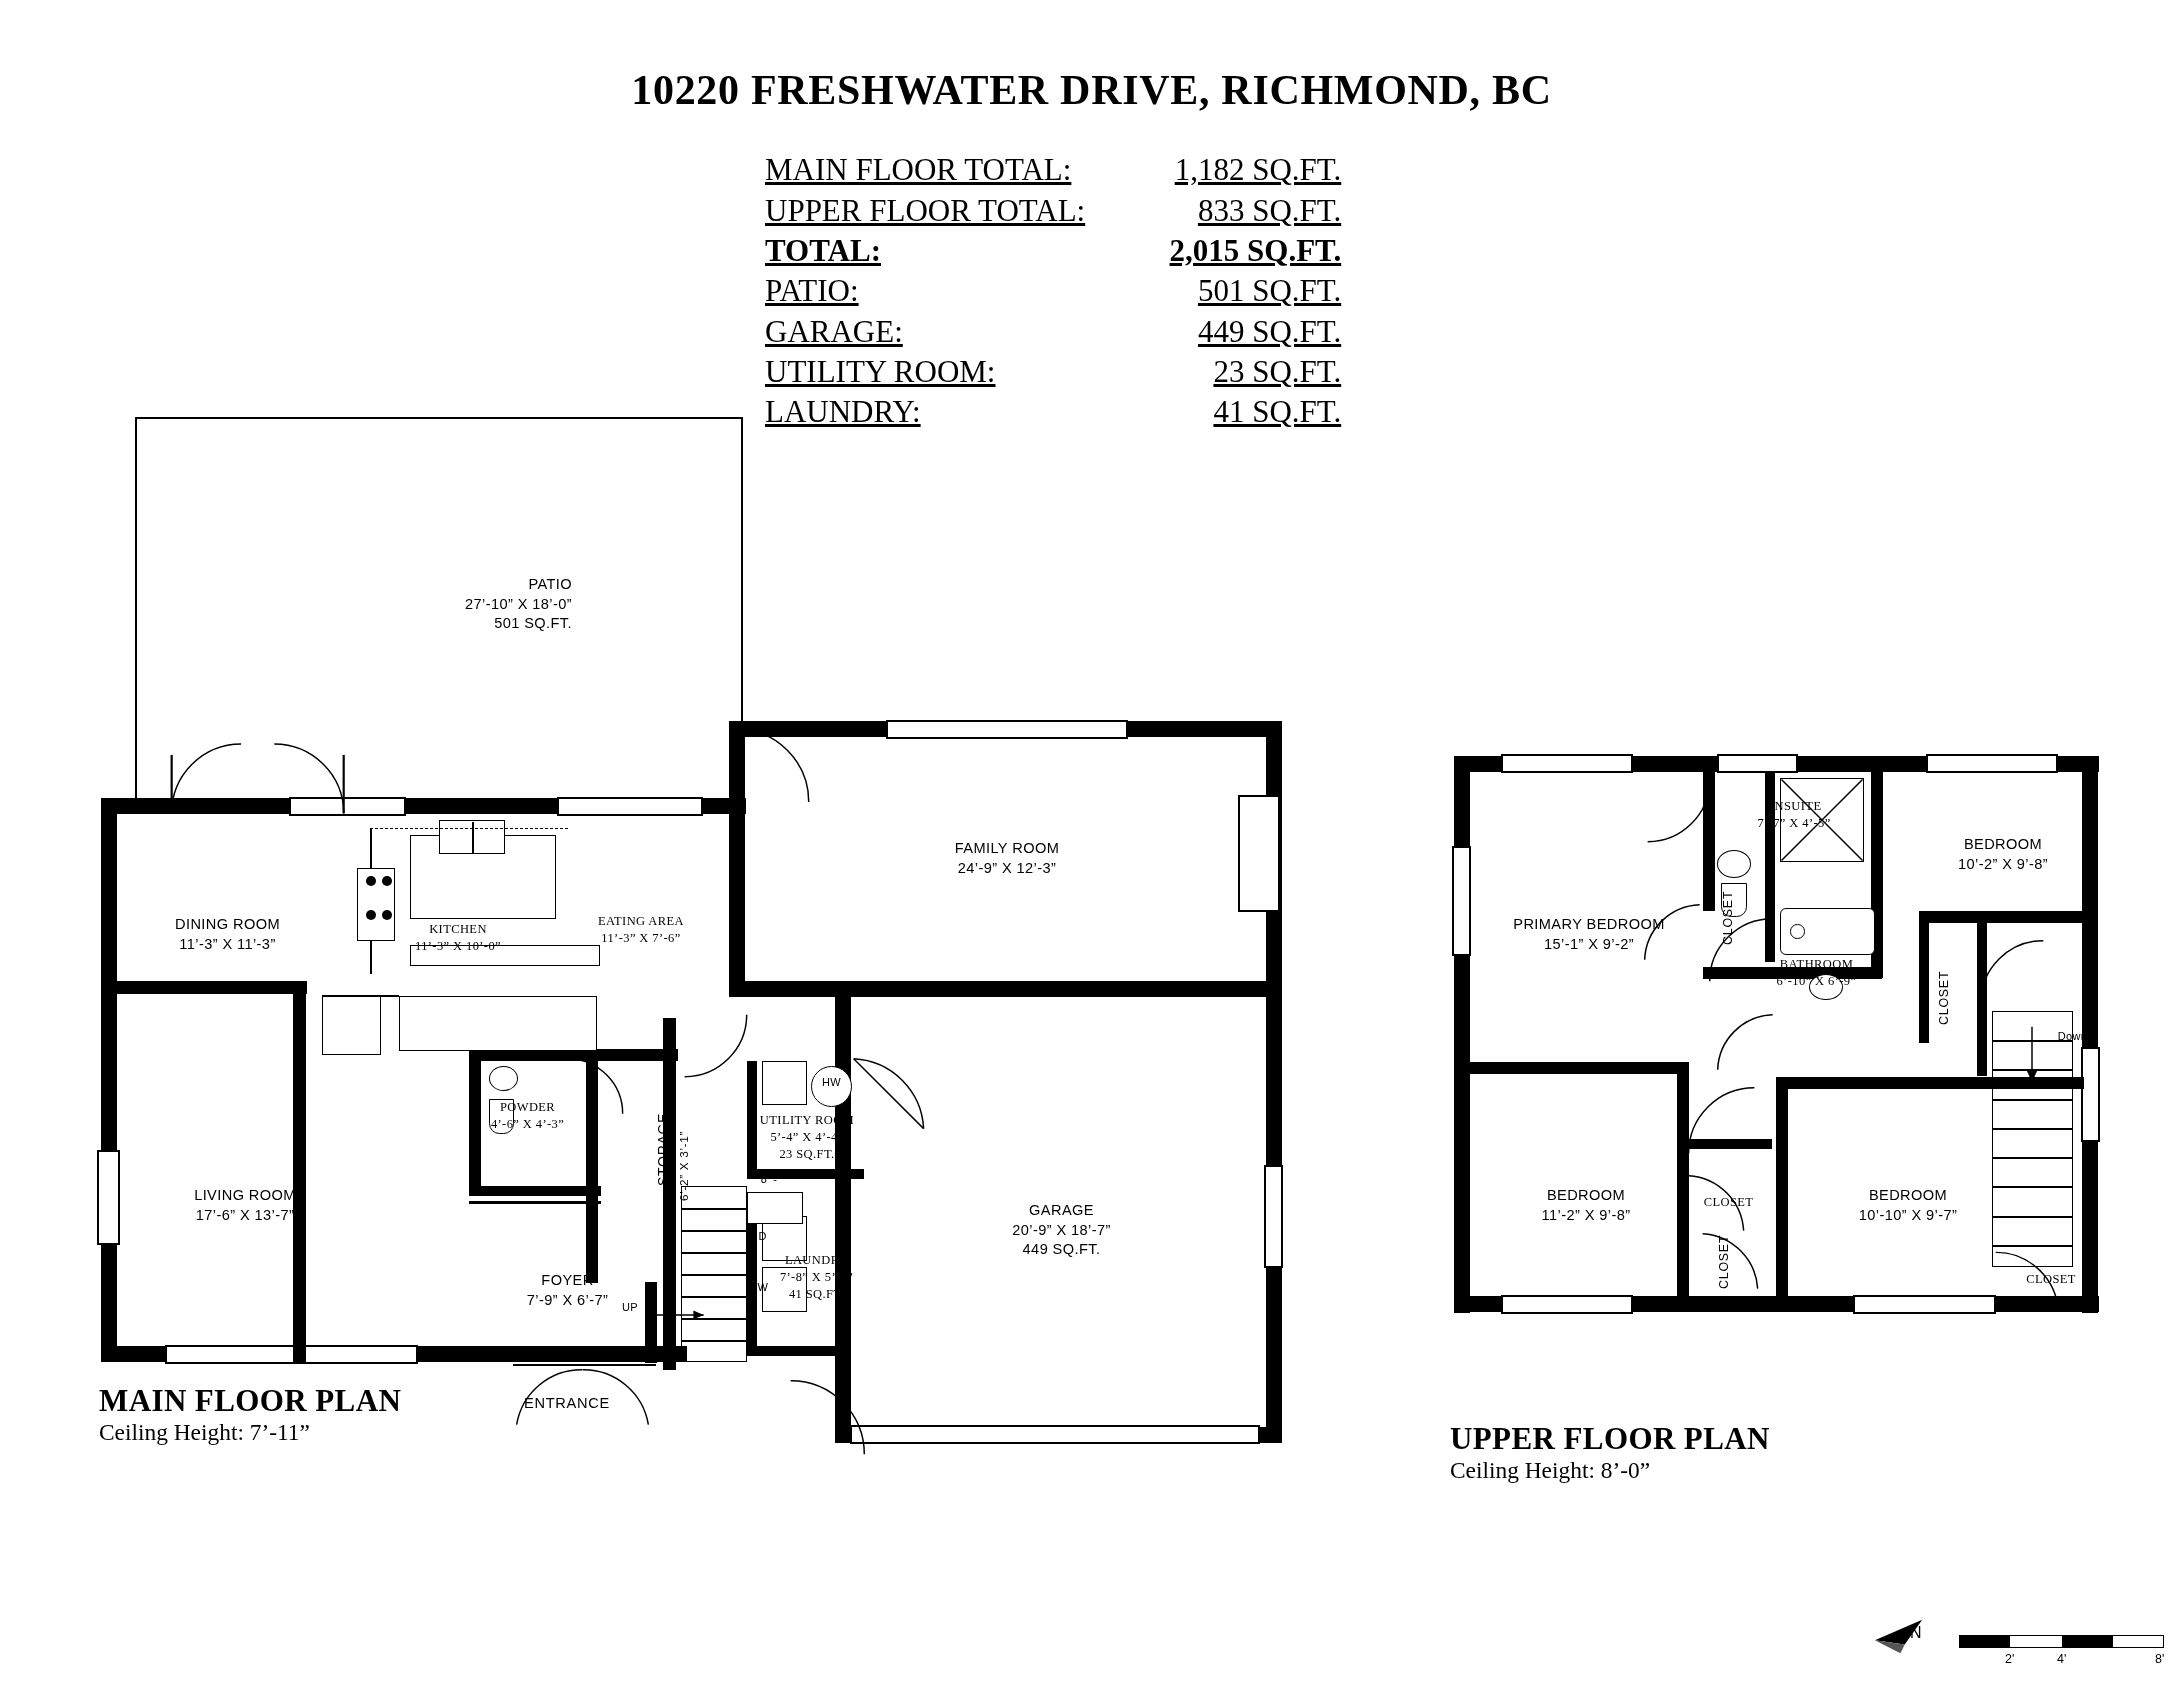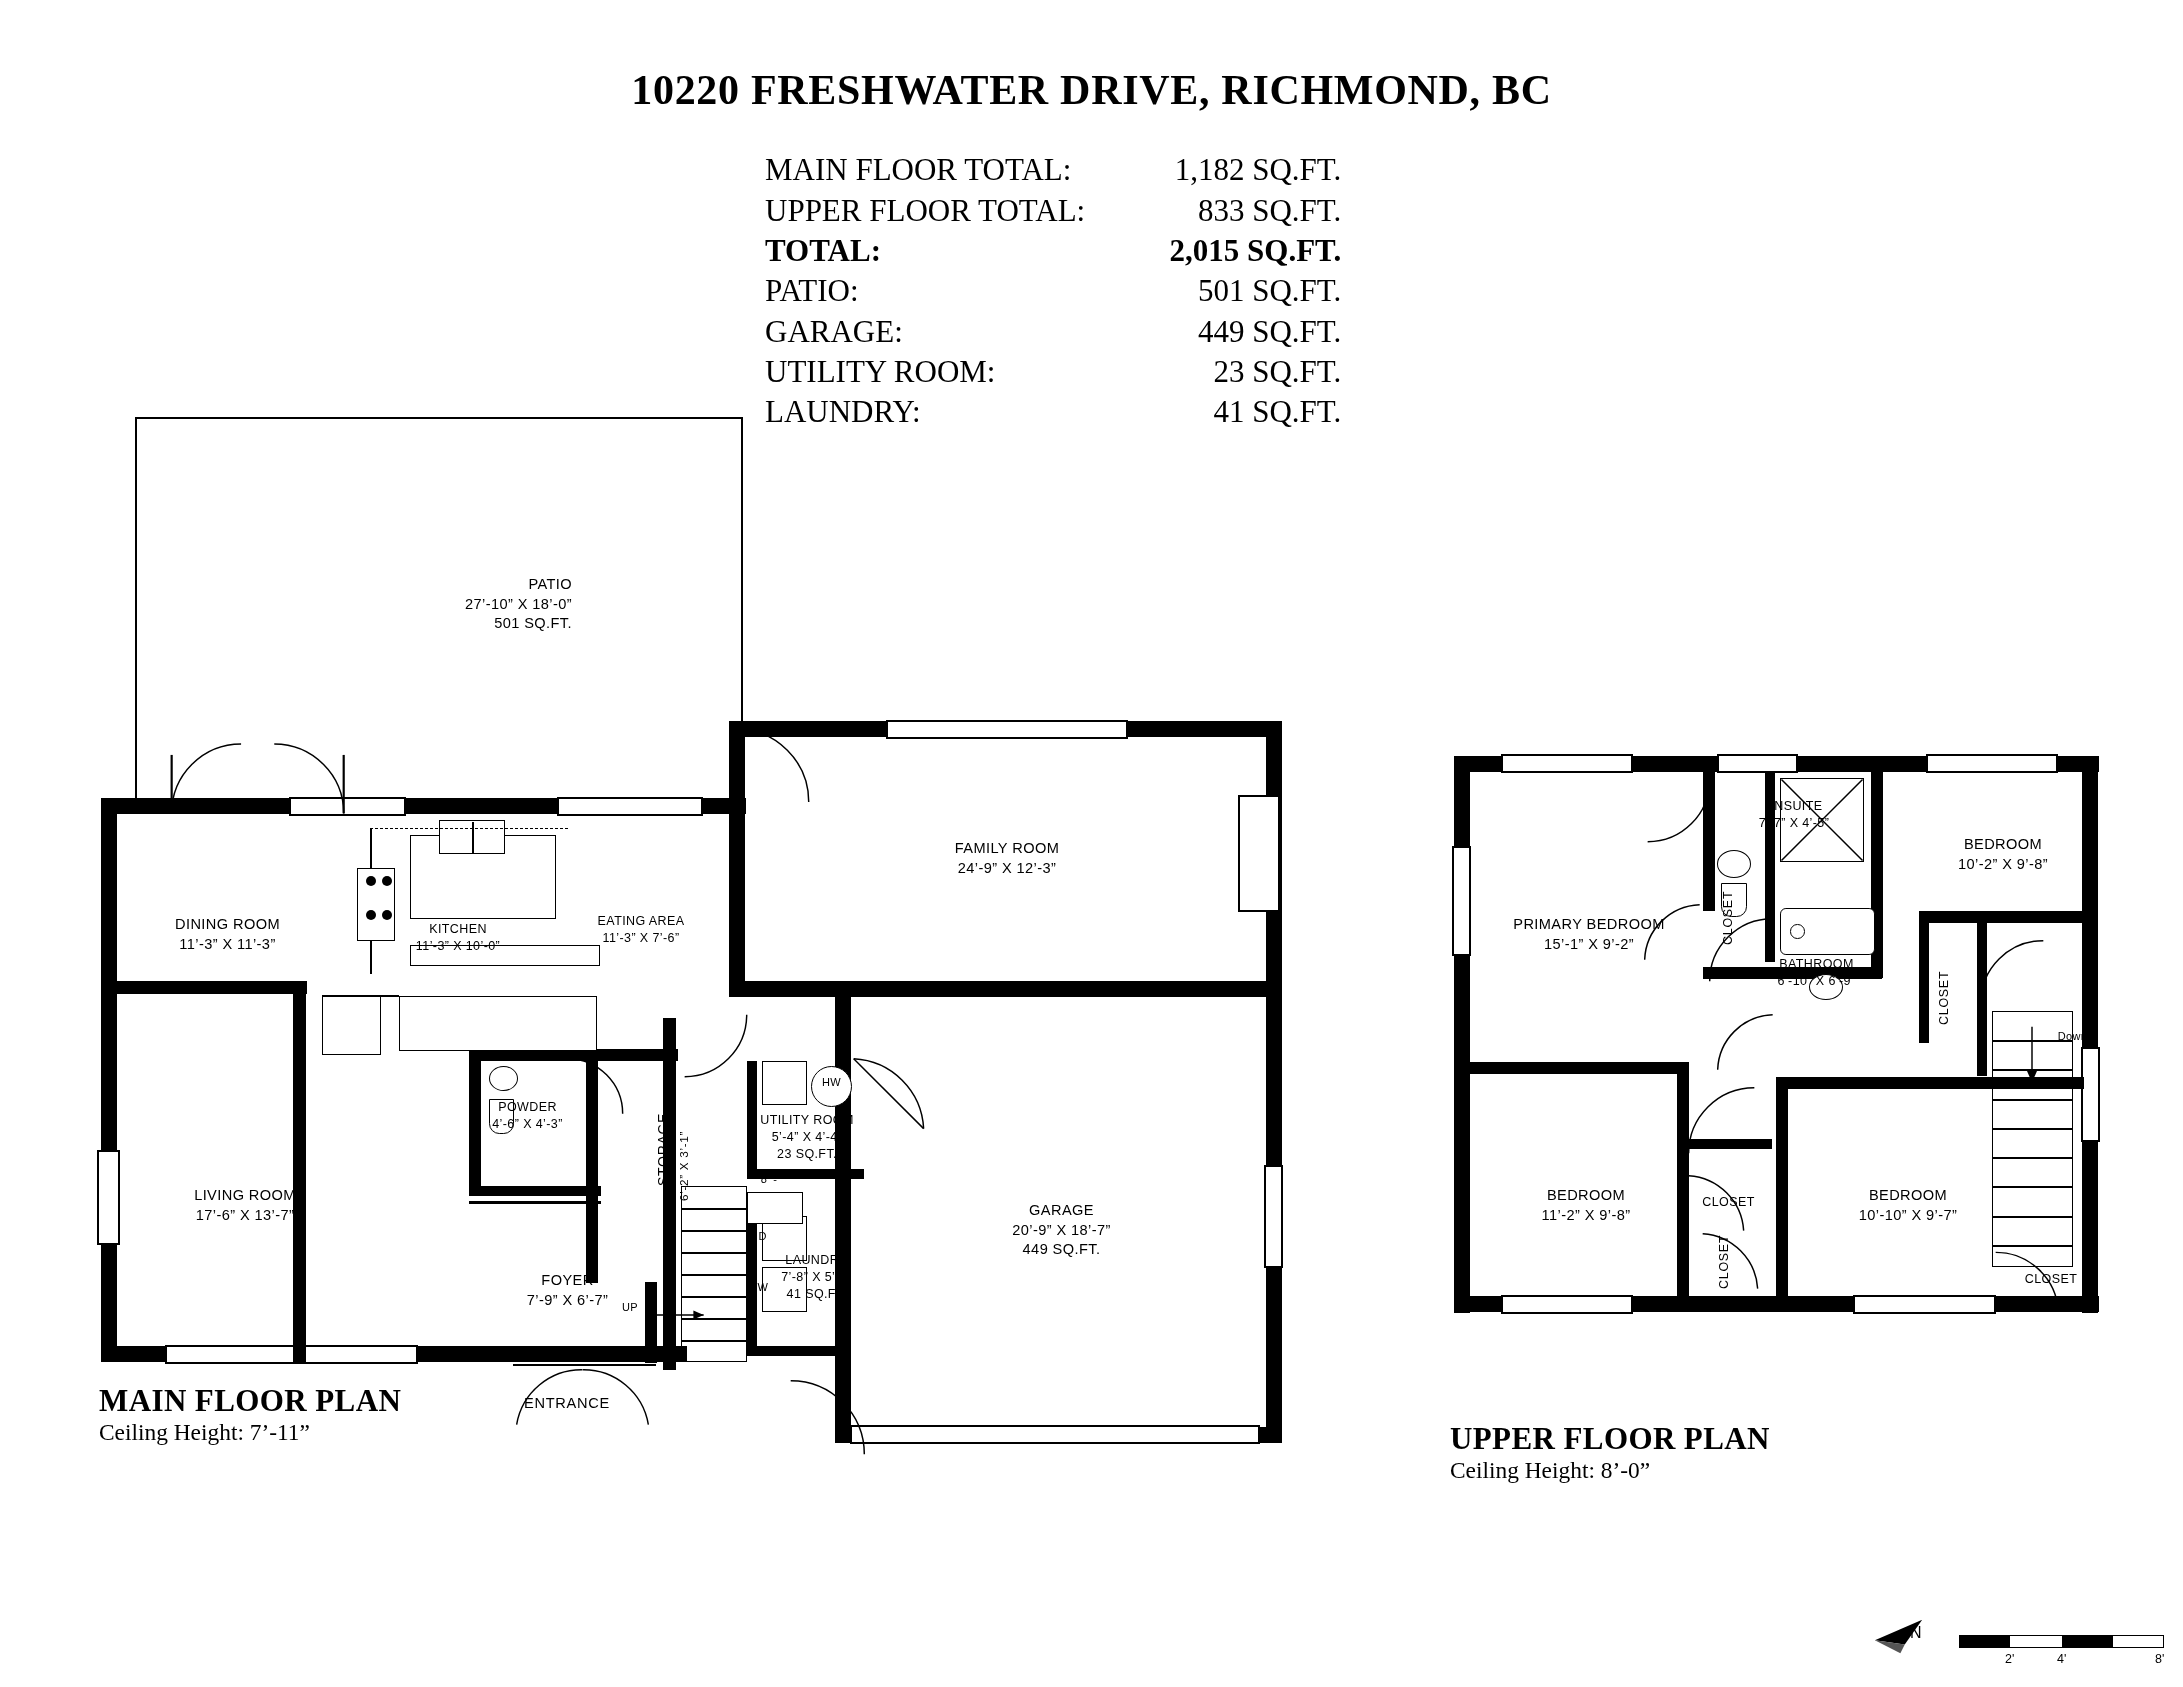--- a/index.html
+++ b/index.html
@@ -38,20 +38,21 @@
     font-family: "Liberation Serif", serif;
     font-size: 31px;
   }
   .summary table {
     border-collapse: collapse;
   }
   .summary td {
     padding: 2.2px 0;
     white-space: nowrap;
     font-size: 31px;
+    text-decoration: underline;
   }
   .summary td.lbl { padding-right: 22px; }
   .summary td.val { text-align: right; min-width: 234px; }
   .summary tr.total td { font-weight: bold; }
 
   
   .wall {
     position: absolute;
     background: #000000;
   }
@@ -63,21 +64,21 @@
   .room-label {
     position: absolute;
     text-align: center;
     font-size: 14.6px;
     line-height: 1.35;
     letter-spacing: 0.4px;
     white-space: nowrap;
   }
   .room-label .nm { display: block; }
   .room-label .dim { display: block; }
-  .room-label.small { font-size: 12.5px; }
+  .room-label.small { font-size: 12.5px; font-family: Liberation Serif, serif; }
   .room-label.tiny { font-size: 11px; }
   .vlabel {
     position: absolute;
     font-size: 14px;
     letter-spacing: 0.7px;
     transform-origin: left top;
     white-space: nowrap;
   }
   .plan-title {
     position: absolute;

